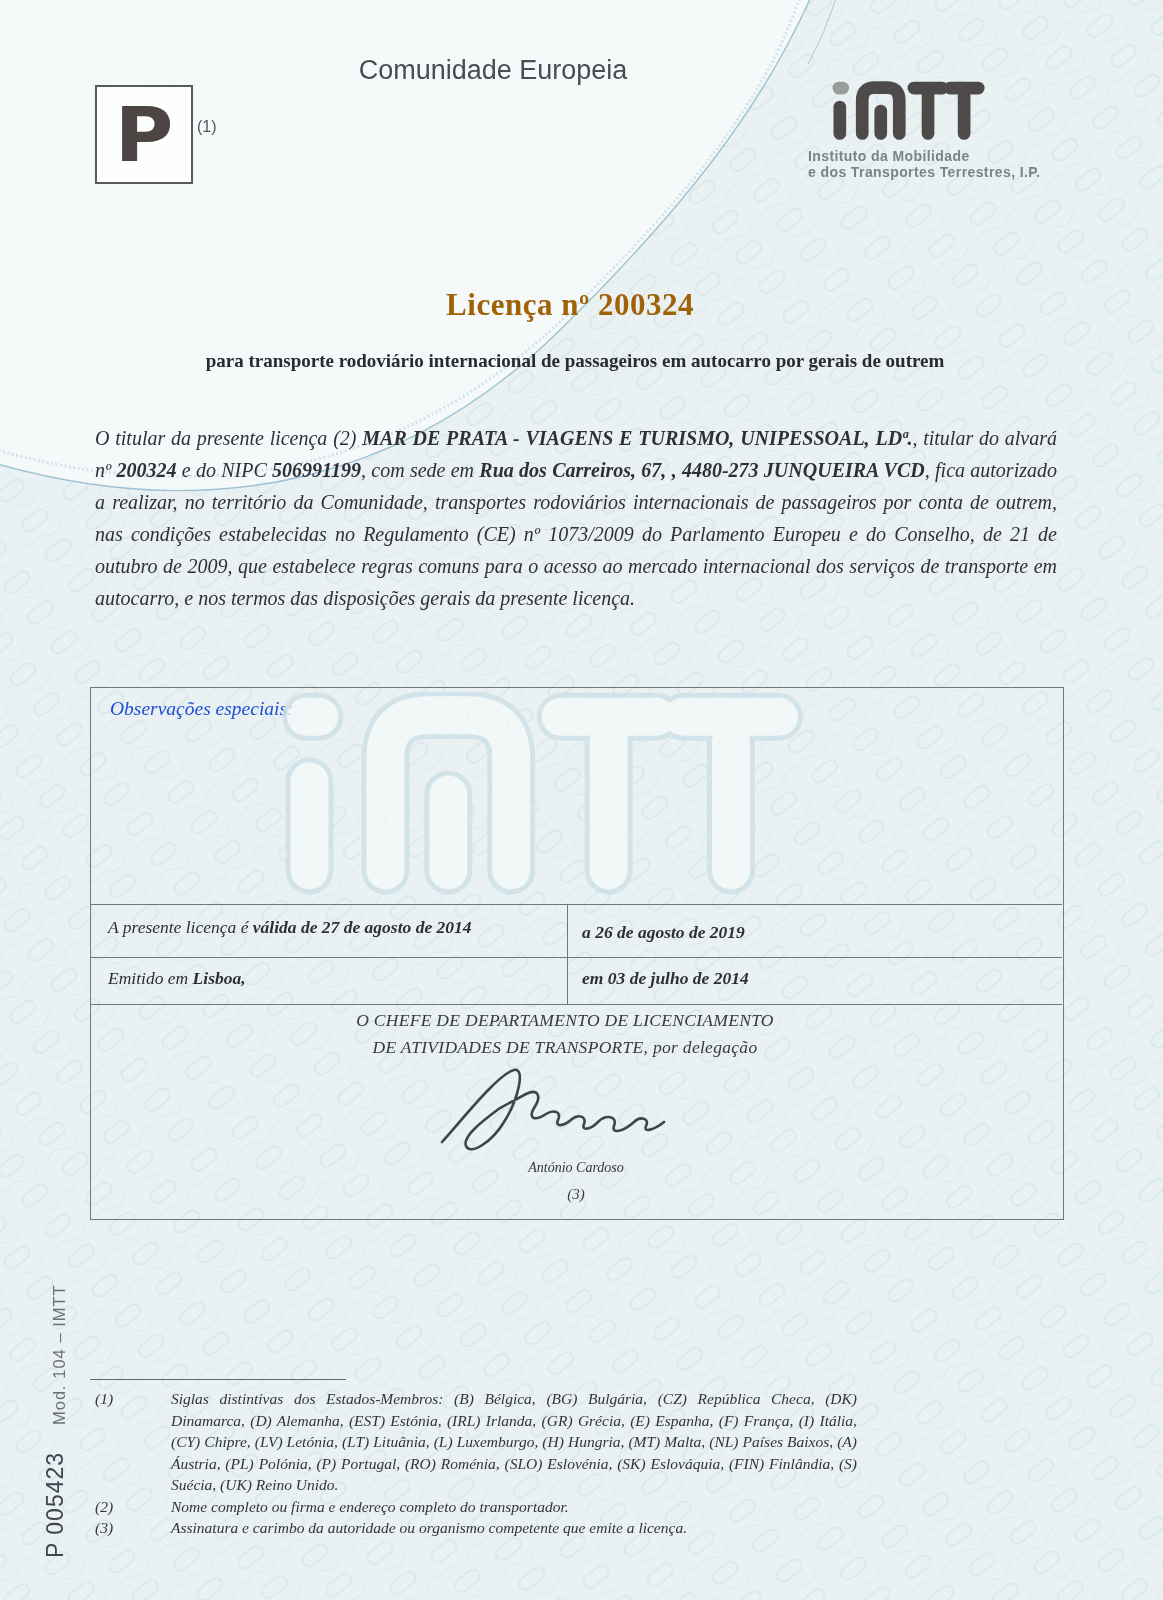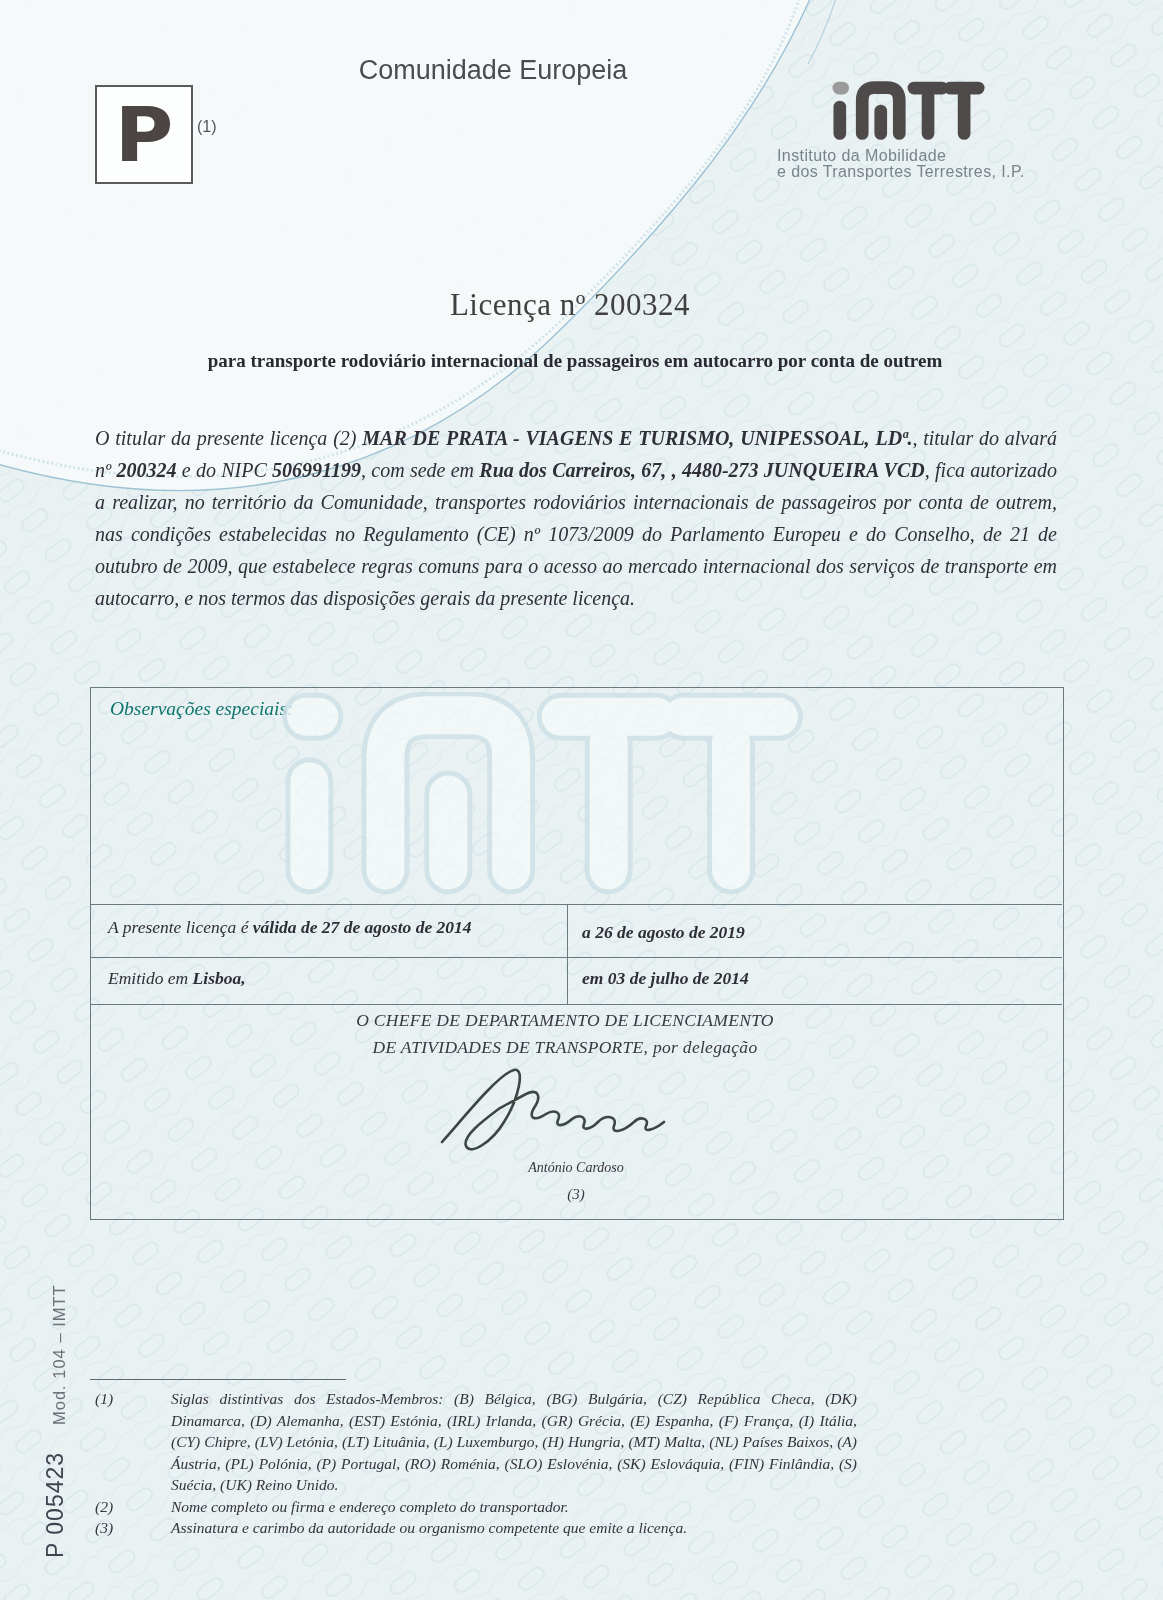--- a/index.html
+++ b/index.html
@@ -20,40 +20,40 @@
   .p-box {
     left:95px; top:85px; width:94px; height:95px; background:#fdfefe;
     border:2px solid #5a5a5a; display:flex; align-items:center; justify-content:center;
   }
   .p-letter {
     font-family:"DejaVu Sans", sans-serif; font-weight:bold; font-size:74px;
     color:#4c4544; transform:scaleX(1.08); line-height:1;
   }
   .p-note { left:197px; top:118px; font-family:"Liberation Sans", sans-serif; font-size:16px; color:#55565c; }
   .imtt-logo { left:832px; top:80px; }
-  .institute { left:777px; top:148px; font-family:"Liberation Sans", sans-serif;
-    font-size:16px; line-height:16px; color:#78838a; letter-spacing:.4px; }
+  .institute { left:808px; top:148px; font-family:"Liberation Sans", sans-serif;
+    font-size:14px; line-height:16px; color:#78838a; letter-spacing:.4px;font-weight:bold; }
 
   
   .doc-title { left:0; top:287px; width:1140px; text-align:center;
-    font-weight:normal; font-size:31px; color:#404040; letter-spacing:.5px; }
+    font-weight:bold; font-size:31px; color:#a16207; letter-spacing:.5px; }
   .doc-subtitle { left:0; top:350px; width:1150px; text-align:center;
     font-weight:bold; font-size:19px; color:#2a2a32; }
 
   
   .body-par {
     left:95px; top:422px; width:962px; text-align:justify;
     font-style:italic; font-size:20px; line-height:32px; color:#2f2f38;
   }
   .body-par .b, .cell .b { font-weight:bold; }
 
   
   .main-box { left:90px; top:687px; width:972px; height:531px;
     border:1px solid #6b7a81; }
-  .obs-label { left:110px; top:698px; font-style:italic; font-size:19.5px; color:#0f766e; }
+  .obs-label { left:110px; top:698px; font-style:italic; font-size:19.5px; color:#1d4ed8; }
   .wm { left:275px; top:692px; opacity:.8; }
 
   .hline { position:absolute; height:0; border-top:1px solid #6b7a81; }
   .vline { position:absolute; width:0; border-left:1px solid #6b7a81; }
 
   .cell { position:absolute; font-style:italic; font-size:17.5px; color:#2e2e36; }
 
   .chief { left:79px; width:972px; text-align:center; font-style:italic;
     font-size:17.5px; color:#383840; letter-spacing:.3px; }
   .sig-svg { left:420px; top:1058px; }
@@ -121,21 +121,21 @@
         <line x1="121" y1="7.5" x2="150" y2="7.5"></line>
         <line x1="135.5" y1="15" x2="135.5" y2="54"></line>
       </g>
     </svg>
     <div class="abs institute">
       <div>Instituto da Mobilidade</div>
       <div>e dos Transportes Terrestres, I.P.</div>
     </div>
 
     <div class="abs doc-title">Licença nº 200324</div>
-    <div class="abs doc-subtitle">para transporte rodoviário internacional de passageiros em autocarro por conta de outrem</div>
+    <div class="abs doc-subtitle">para transporte rodoviário internacional de passageiros em autocarro por gerais de outrem</div>
 
     <div class="abs body-par"><span>O titular da presente licença (2) </span><span class="b">MAR DE PRATA - VIAGENS E TURISMO, UNIPESSOAL, LDª.</span><span>, titular do alvará nº </span><span class="b">200324</span><span> e do NIPC </span><span class="b">506991199</span><span>, com sede em </span><span class="b">Rua dos Carreiros, 67, , 4480-273 JUNQUEIRA VCD</span><span>, fica autorizado a realizar, no território da Comunidade, transportes rodoviários internacionais de passageiros por conta de outrem, nas condições estabelecidas no Regulamento (CE) nº 1073/2009 do Parlamento Europeu e do Conselho, de 21 de outubro de 2009, que estabelece regras comuns para o acesso ao mercado internacional dos serviços de transporte em autocarro, e nos termos das disposições gerais da presente licença.</span></div>
 
     <div class="abs main-box"></div>
     <div class="abs obs-label">Observações especiais:</div>
 
     <svg class="abs wm" width="545" height="205" viewBox="0 0 160 62" aria-hidden="true">
       <g stroke="#cde0e7" stroke-width="14.5" stroke-linecap="round" fill="none">
         <line x1="7" y1="7.5" x2="11" y2="7.5"></line>
         <line x1="8" y1="27" x2="8" y2="54"></line>

